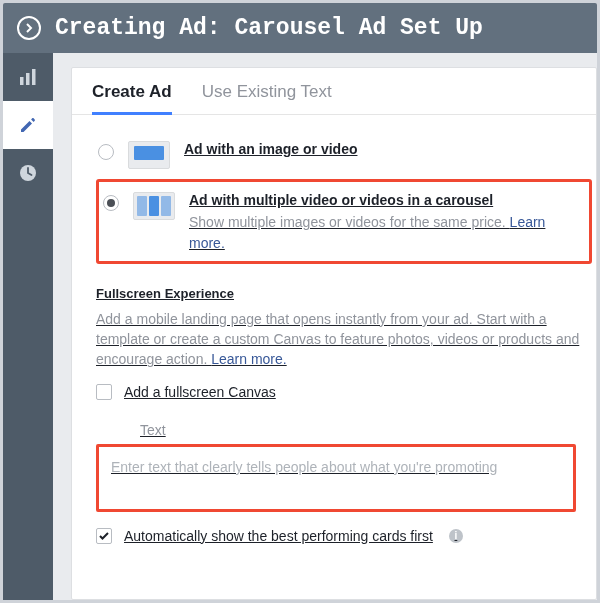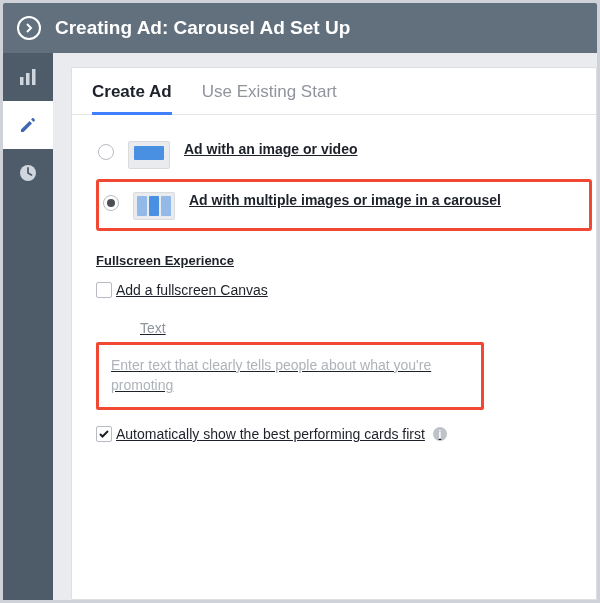--- a/index.html
+++ b/index.html
@@ -30,21 +30,21 @@
     border-top-right-radius: 2px;
   }
   .header-icon {
     width: 24px; height: 24px;
     border: 2px solid #fff;
     border-radius: 50%;
     display: flex; align-items: center; justify-content: center;
     margin-right: 14px;
   }
   .header-icon svg { width: 10px; height: 10px; }
-  .header-title { font-size: 19px; font-weight: 600; }
+  .header-title { font-size: 23px; font-weight: 600; font-family: Liberation Mono, monospace; }
   
   .body {
     display: flex;
     height: 547px;
     background: #737373;
     justify-content: space-between;
   }
   .sidebar {
     width: 50px;
     background: #4e5b68;
@@ -178,41 +178,41 @@
   }
   .section-desc {
     color: #90949c;
     font-size: 14px;
     line-height: 1.45;
     padding-right: 6px;
   }
   .checkbox-row {
     display: flex;
     align-items: center;
-    gap: 4px;
+    gap: 12px;
     margin-top: 14px;
     font-size: 14px;
     color: #1d2129;
   }
   .checkbox {
     width: 16px; height: 16px;
     border: 1px solid #b8bcc2;
     border-radius: 2px;
     display: flex; align-items:center; justify-content:center;
     background:#fff;
   }
   .checkbox.checked svg { width:12px; height:12px; color:#1d2129; }
   .section-label {
     font-size: 14px;
     color: #90949c;
     margin-bottom: 6px;
     margin-left: 44px;
   }
   .textarea-box {
-    width: 388px;
+    width: 480px;
     max-width: 100%;
     min-height: 68px;
     border: 3px solid #f04832;
     background: #fff;
     border-radius: 2px;
     padding: 10px 12px;
     color: #aeb3b9;
     font-size: 14px;
     line-height: 1.45;
     margin-bottom: 16px;
@@ -259,21 +259,21 @@
             <path d="M10 5v5l3.5 2" stroke="#4e5b68" stroke-width="1.8" fill="none" stroke-linecap="round"></path>
           </svg>
     </div>
   </div>
 
   <div class="main">
     <div class="card">
 
       <div class="tabs">
         <div class="tab active">Create Ad</div>
-        <div class="tab">Use Existing Start</div>
+        <div class="tab">Use Existing Text</div>
       </div>
 
       <div class="content">
 
         <div class="option-row">
           <div class="radio"></div>
           <div class="thumb">
             <div class="thumb-single"></div>
           </div>
           <div class="option-text">
@@ -284,26 +284,32 @@
         <div class="option-row option-highlight">
           <div class="radio checked"></div>
           <div class="thumb">
             <div class="thumb-carousel">
                   <span></span>
                   <span></span>
                   <span></span>
                 </div>
           </div>
           <div class="option-text">
-            <div class="opt-title">Ad with multiple images or image in a carousel</div>
+            <div class="opt-title">Ad with multiple video or videos in a carousel</div>
+            <div class="opt-desc">
+              <span>Show multiple images or videos for the same price. </span><span class="link">Learn more.</span>
+            </div>
           </div>
         </div>
 
         <div class="section">
           <div class="section-title">Fullscreen Experience</div>
+          <div class="section-desc">
+            <span>Add a mobile landing page that opens instantly from your ad. Start with a template or create a custom Canvas to feature photos, videos or products and encourage action. </span><span class="link">Learn more.</span>
+          </div>
           <div class="checkbox-row">
             <div class="checkbox"></div>
             <span>Add a fullscreen Canvas</span>
           </div>
         </div>
 
         <div class="section">
           <div class="section-label">Text</div>
           <div class="textarea-box">Enter text that clearly tells people about what you're promoting</div>
 

